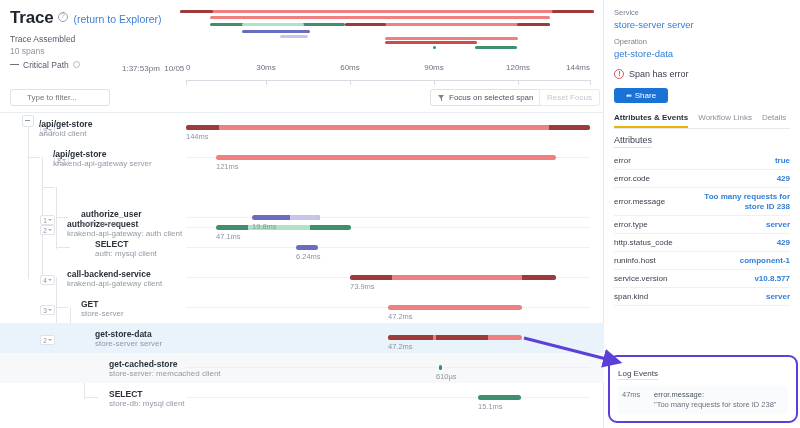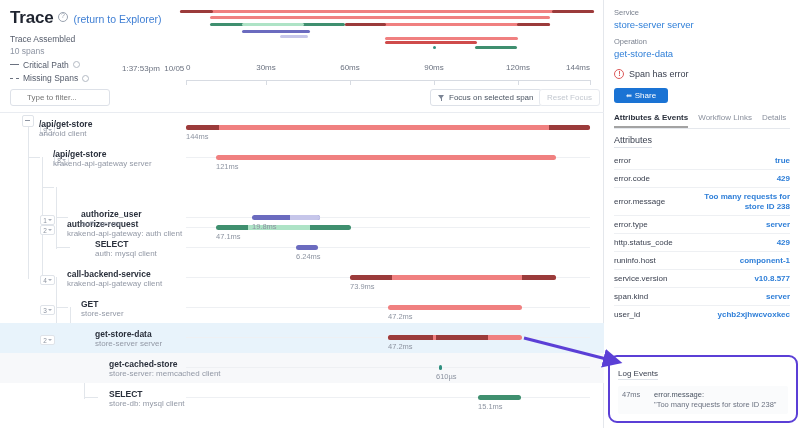--- a/index.html
+++ b/index.html
@@ -101,21 +101,21 @@
   .err-icon::after { content: "!"; position: absolute; left: 3.2px; top: -1.6px;
       font-size: 7.5px; color: #dc5a5a; line-height: 11px; font-weight: 700; }
   .err-text { font-size: 9px; color: #3b4150; }
   .share-btn { margin-top: 9px; width: 54px; height: 15px; background: #1a73d4;
       border-radius: 3px; color: #fff; font-size: 8px; display: flex; align-items: center;
       justify-content: center; gap: 3px; }
   .share-glyph { font-size: 7px; }
 
   .tabs { display: flex; gap: 10px; margin-top: 10px; border-bottom: 1px solid #e5e8ed; }
   .tab { font-size: 8px; color: #8a909d; padding-bottom: 4px; white-space: nowrap; }
-  .tab.active { color: #2a303c; border-bottom: 2px solid #a3a3a3; font-weight: 600; }
+  .tab.active { color: #2a303c; border-bottom: 2px solid #eab308; font-weight: 600; }
 
   .section-title { font-size: 9px; color: #3b4150; 
       border-bottom: 1px solid #dfe3e9; display: inline-block; padding-bottom: 2px; }
   .attr-table { margin-top: 4px; width: 176px; }
   .attr-row { display: flex; justify-content: space-between; align-items: center;
       border-bottom: 1px solid #eef0f3; padding: 3.5px 0; gap: 6px; }
   .attr-key { font-size: 8px; color: #3b4150; white-space: nowrap; }
   .attr-val { font-size: 8px; color: #2f7fd8; font-weight: 700; text-align: right; line-height: 1.25; }
 
   .logbox { position: absolute; left: 4px; top: 355px; width: 190px; height: 68px;
@@ -142,25 +142,20 @@
         <span class="title">Trace</span>
         <span class="help-icon"></span>
         <span class="return-link">(return to Explorer)</span>
       </div>
       <div class="meta">
         <div>Trace Assembled</div>
         <div class="dim">10 spans</div>
         <div class="legend-row">
           <span class="dash-solid"></span>
           <span>Critical Path</span>
-          <span class="mini-help"></span>
-        </div>
-        <div class="legend-row">
-          <span class="dash-dashed"></span>
-          <span>Missing Spans</span>
           <span class="mini-help"></span>
         </div>
       </div>
     </div>
 
     <div class="minimap">
       <div class="mini-bar" style="left:0;top:4px;width:414px;background:#f08080;"></div>
       <div class="mini-bar" style="left:0;top:4px;width:33px;background:#9b3b3b;"></div>
       <div class="mini-bar" style="left:372px;top:4px;width:42px;background:#9b3b3b;"></div>
 
@@ -403,24 +398,20 @@
           <span class="attr-val">component-1</span>
         </div>
         <div class="attr-row">
           <span class="attr-key">service.version</span>
           <span class="attr-val">v10.8.577</span>
         </div>
         <div class="attr-row">
           <span class="attr-key">span.kind</span>
           <span class="attr-val">server</span>
         </div>
-        <div class="attr-row" style="border-bottom:none;">
-          <span class="attr-key">user_id</span>
-          <span class="attr-val">ychb2xjhwcvoxkec</span>
-        </div>
       </div>
     </div>
 
     <div class="logbox">
       <div class="log-title">Log Events</div>
       <div class="log-item">
         <span class="log-time">47ms</span>
         <span class="log-msg">
           <b>error.message:</b>
           <span>"Too many requests for store ID 238"</span>

